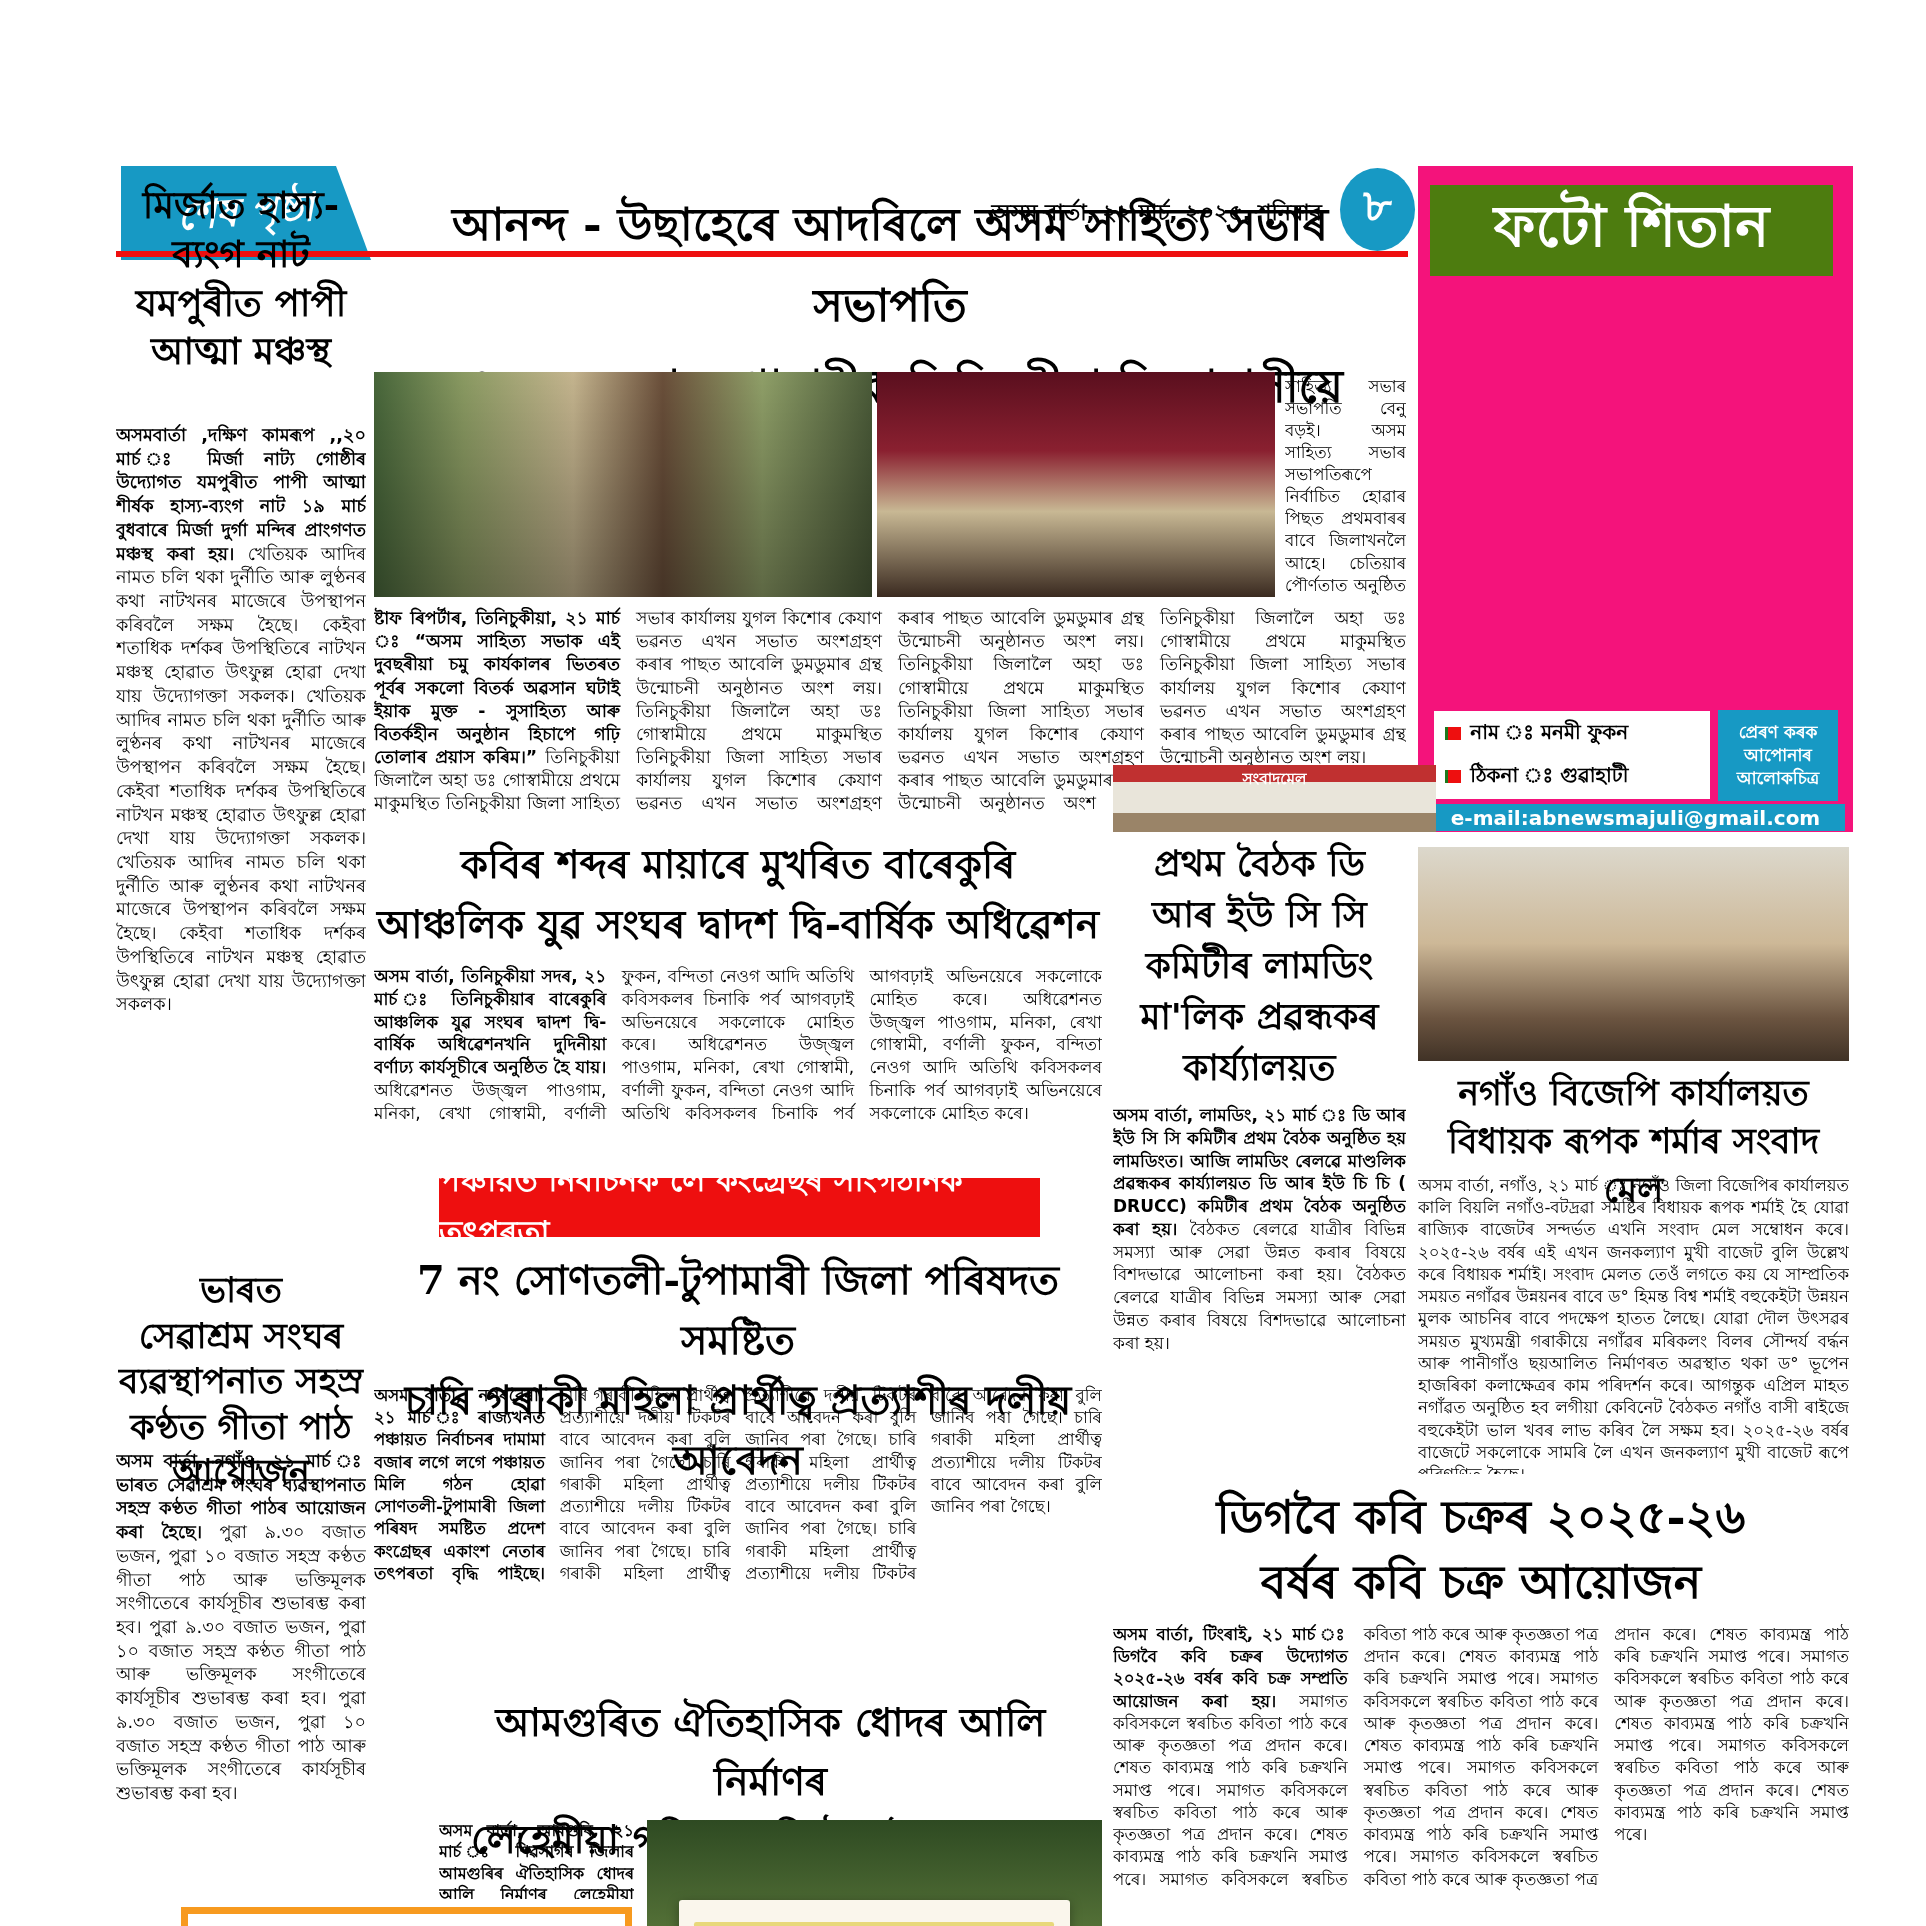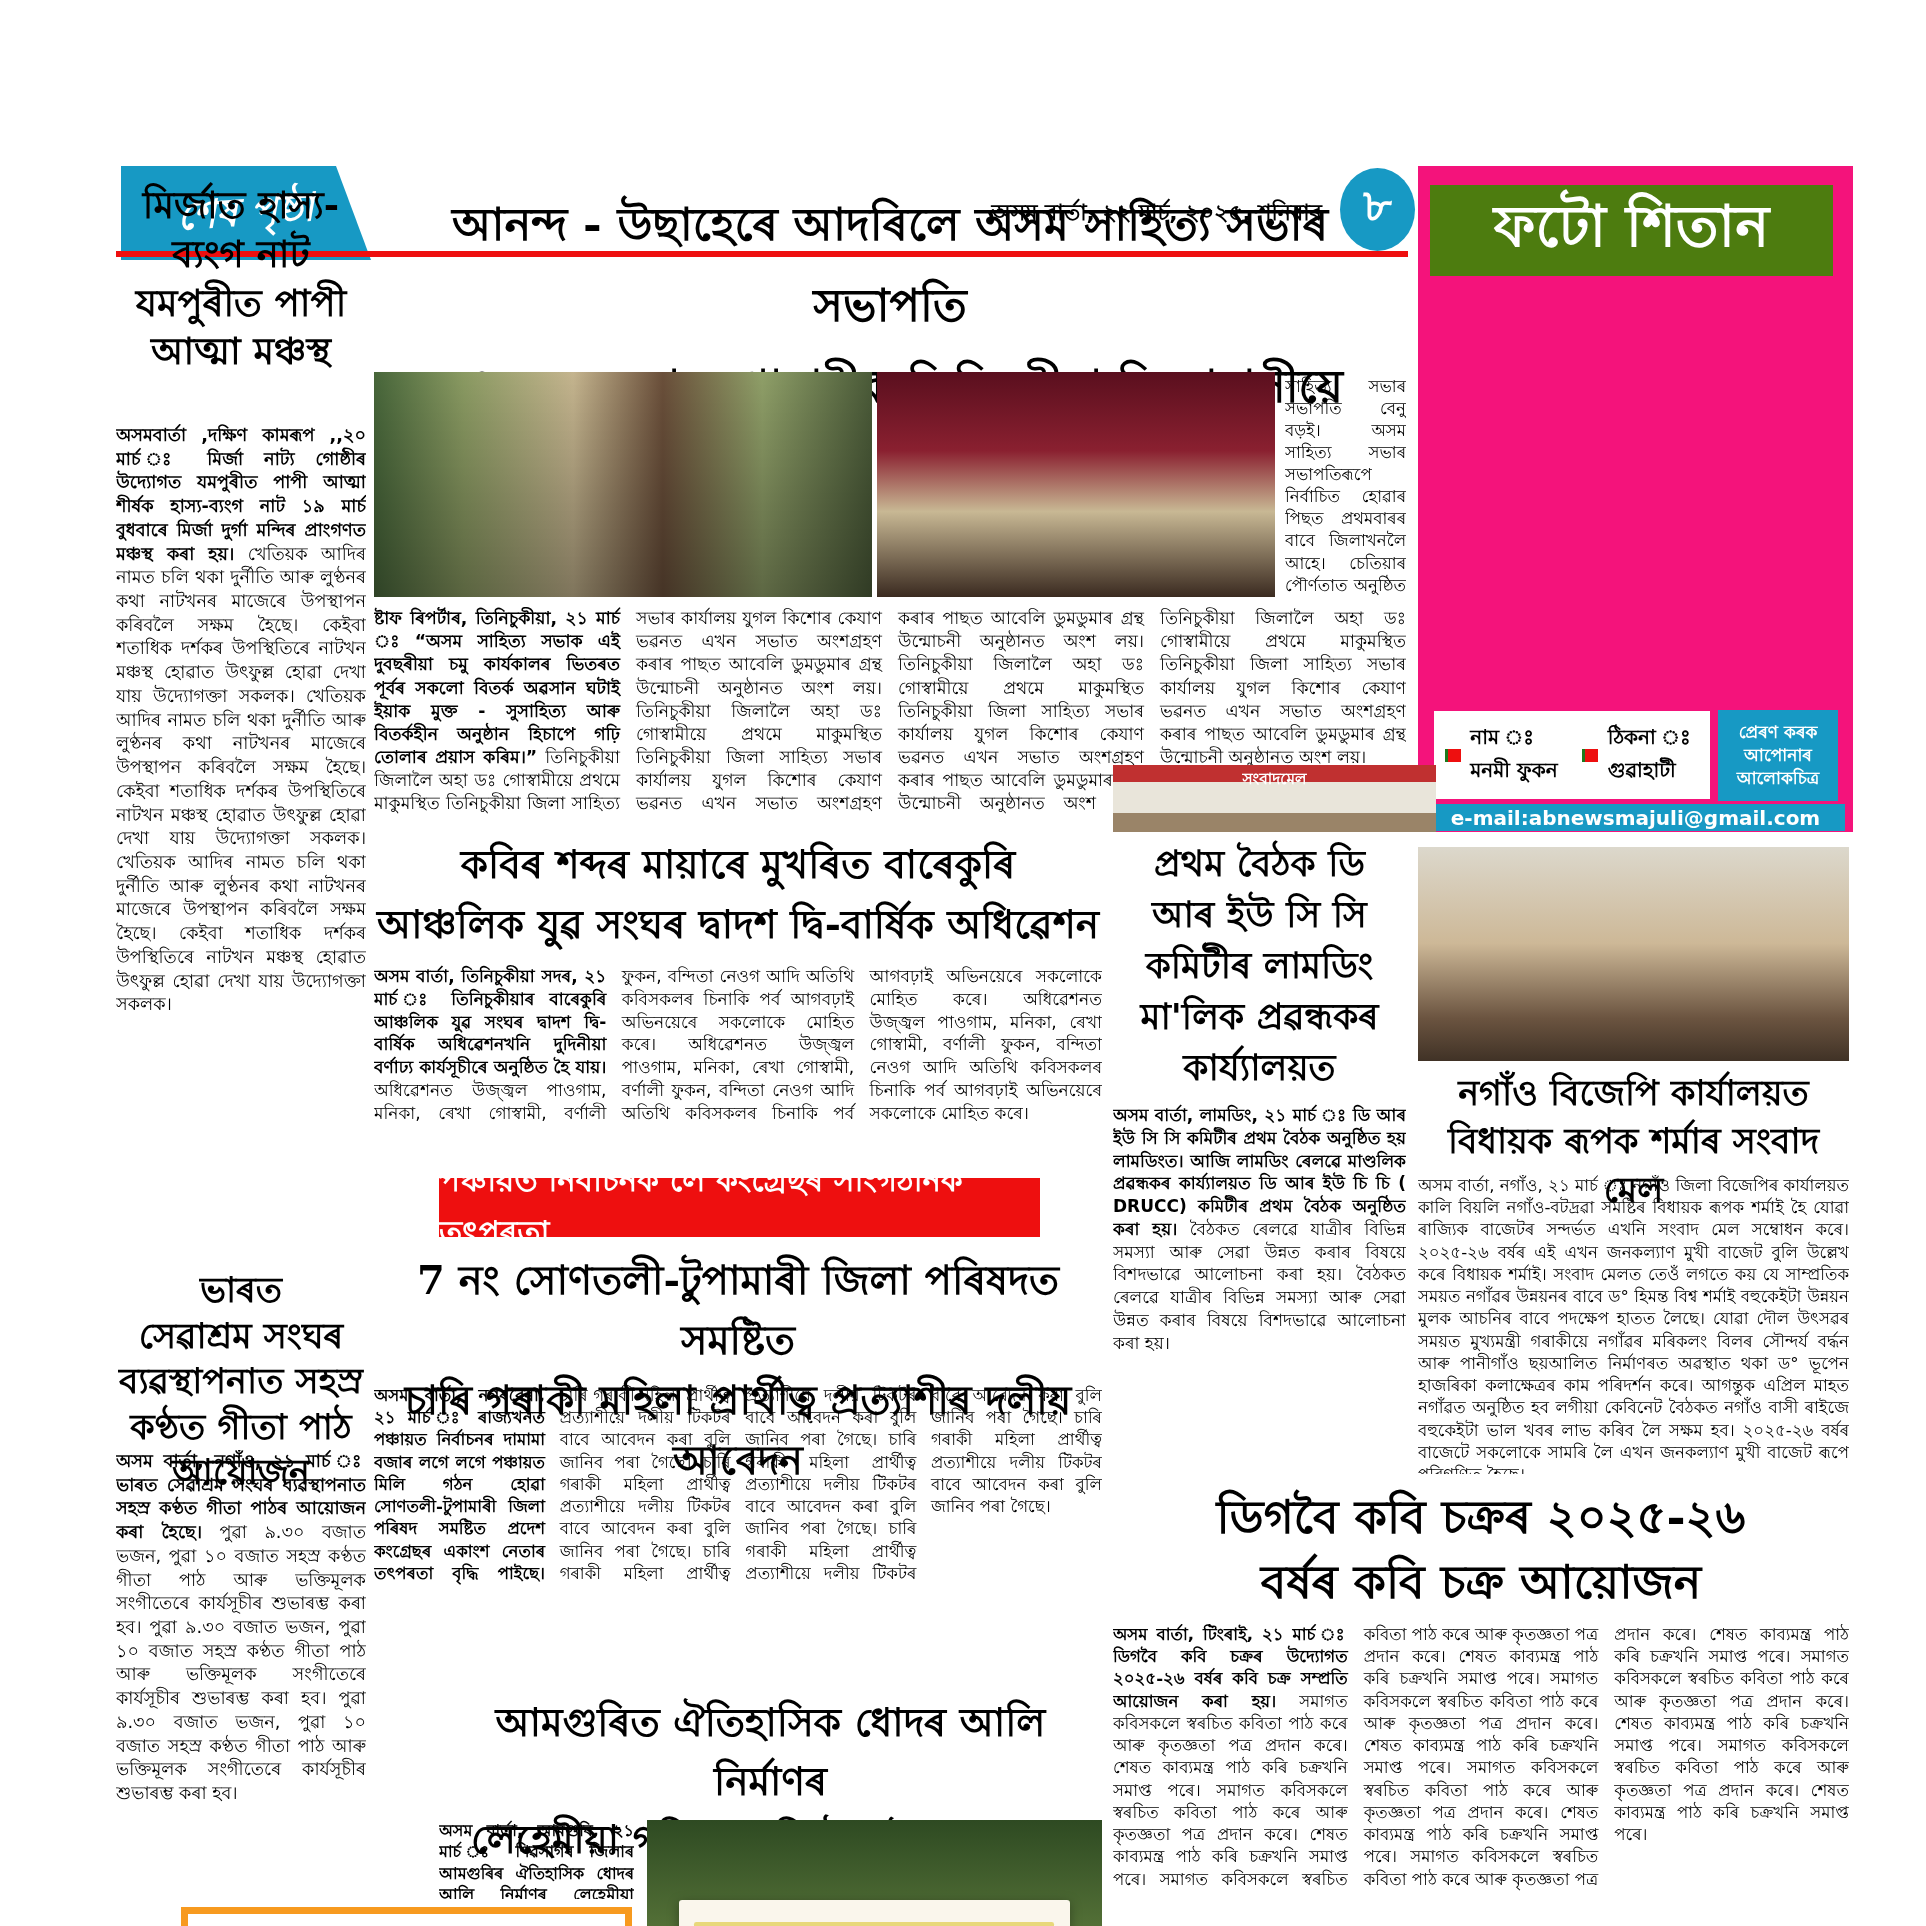--- a/index.html
+++ b/index.html
@@ -23,21 +23,21 @@
      background:
        radial-gradient(circle at 15% 25%,rgba(240,130,180,.9) 0 35px,rgba(240,130,180,0) 37px),
        radial-gradient(circle at 85% 20%,rgba(235,140,190,.85) 0 42px,rgba(235,140,190,0) 44px),
        radial-gradient(circle at 80% 75%,rgba(230,120,170,.8) 0 50px,rgba(230,120,170,0) 54px),
        radial-gradient(circle at 50% 55%,rgba(244,110,175,.95) 0 69px,rgba(244,110,175,0) 77px),
        linear-gradient(135deg,#2e5a1e 0%,#5d9a34 35%,#7fb648 55%,#3a6a24 100%);}
   #feature-photo .edge-l{position:absolute;left:-5.4px;top:-5.4px;width:3.9px;height:407px;background:#1a5ba8;}
   #feature-photo .edge-r{position:absolute;right:-5.4px;top:-5.4px;width:3.9px;height:407px;background:#f0a020;}
   #feature-watermark{position:absolute;right:27px;top:58%;color:rgba(255,255,255,.85);font-style:italic;font-size:13px;}
   #feature-info{position:absolute;left:16px;top:545px;width:276px;height:88px;background:#fff;
-                display:flex;flex-direction:row;justify-content:center;gap:10px;padding-left:11px;box-sizing:border-box;}
+                display:flex;flex-direction:column;justify-content:center;gap:10px;padding-left:11px;box-sizing:border-box;}
   .finfo-row{display:flex;align-items:center;gap:9.2px;font-size:20px;font-weight:bold;}
   .sq{width:13px;height:13px;background:#EE0F0F;border-left:3.9px solid #1c7a1c;flex:0 0 auto;}
   #feature-send{position:absolute;left:300px;top:544px;width:120px;height:91px;background:#1799C4;color:#fff;
                 font-size:17px;font-weight:bold;display:flex;align-items:center;justify-content:center;text-align:center;
                 white-space:pre-line;line-height:1.35;}
   #feature-email{position:absolute;left:8.5px;top:638px;width:418px;height:27px;background:#1799C4;color:#fff;
                  display:flex;align-items:center;justify-content:center;font-size:20px;font-weight:bold;}
   
   .headline{font-weight:bold;text-align:center;white-space:pre-line;font-family:"DejaVu Serif",serif;}
   .bodytxt{font-size:17.3px;line-height:1.34;text-align:justify;overflow:hidden;}

